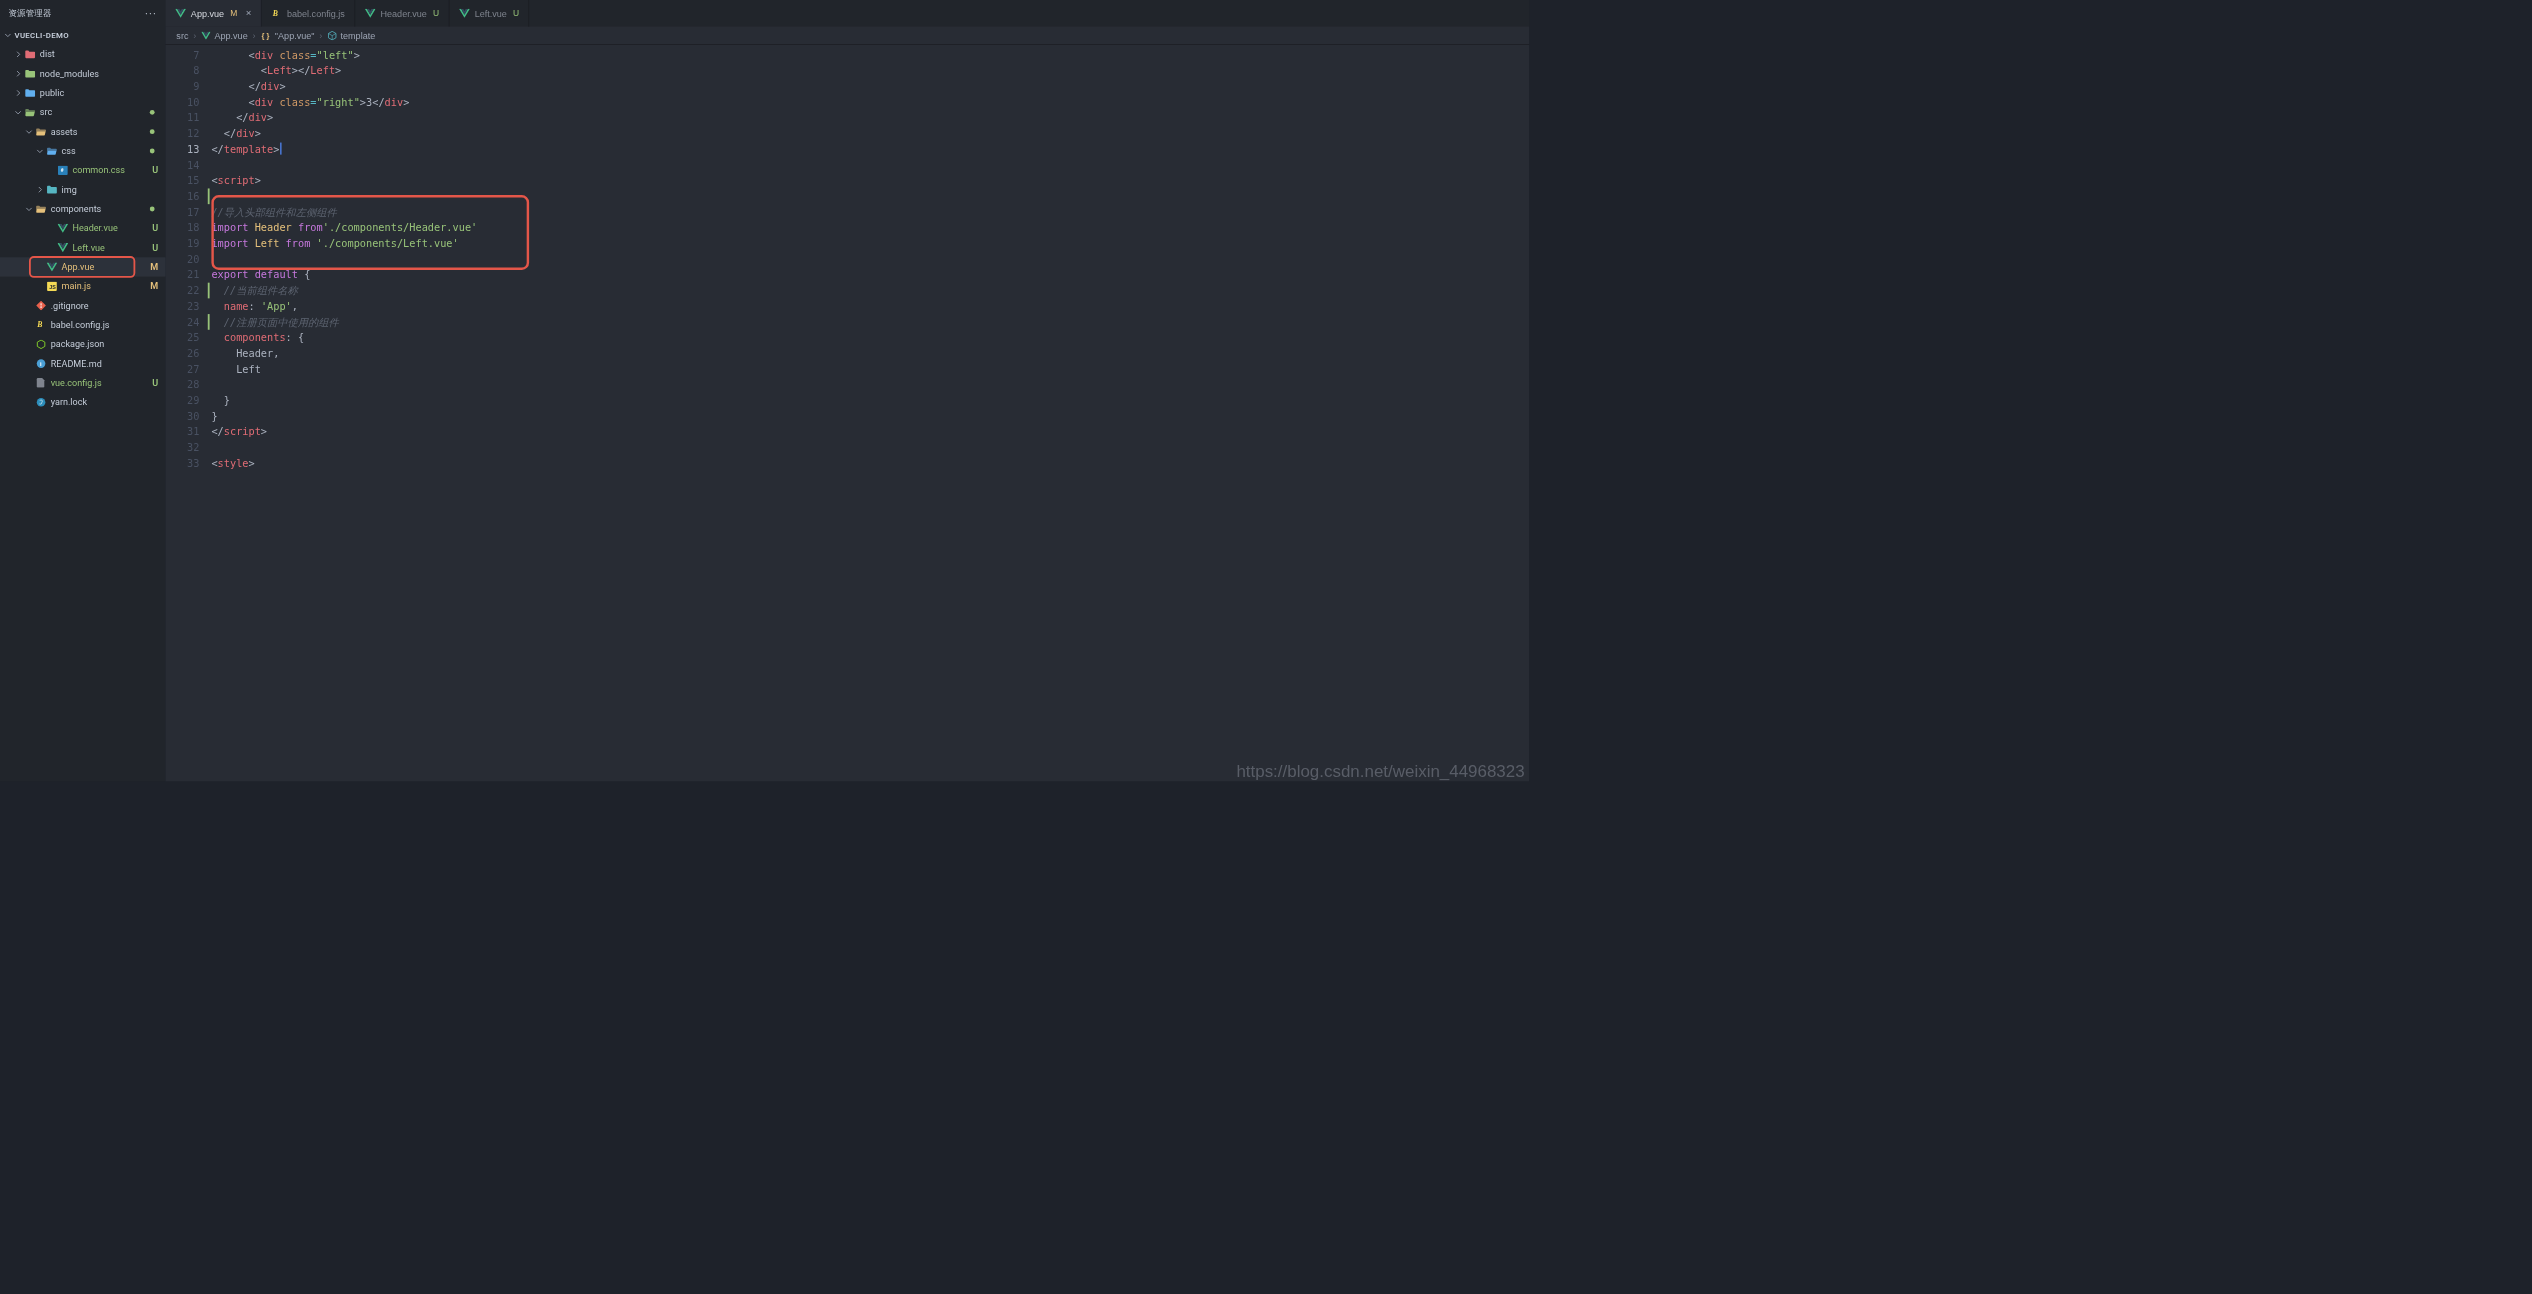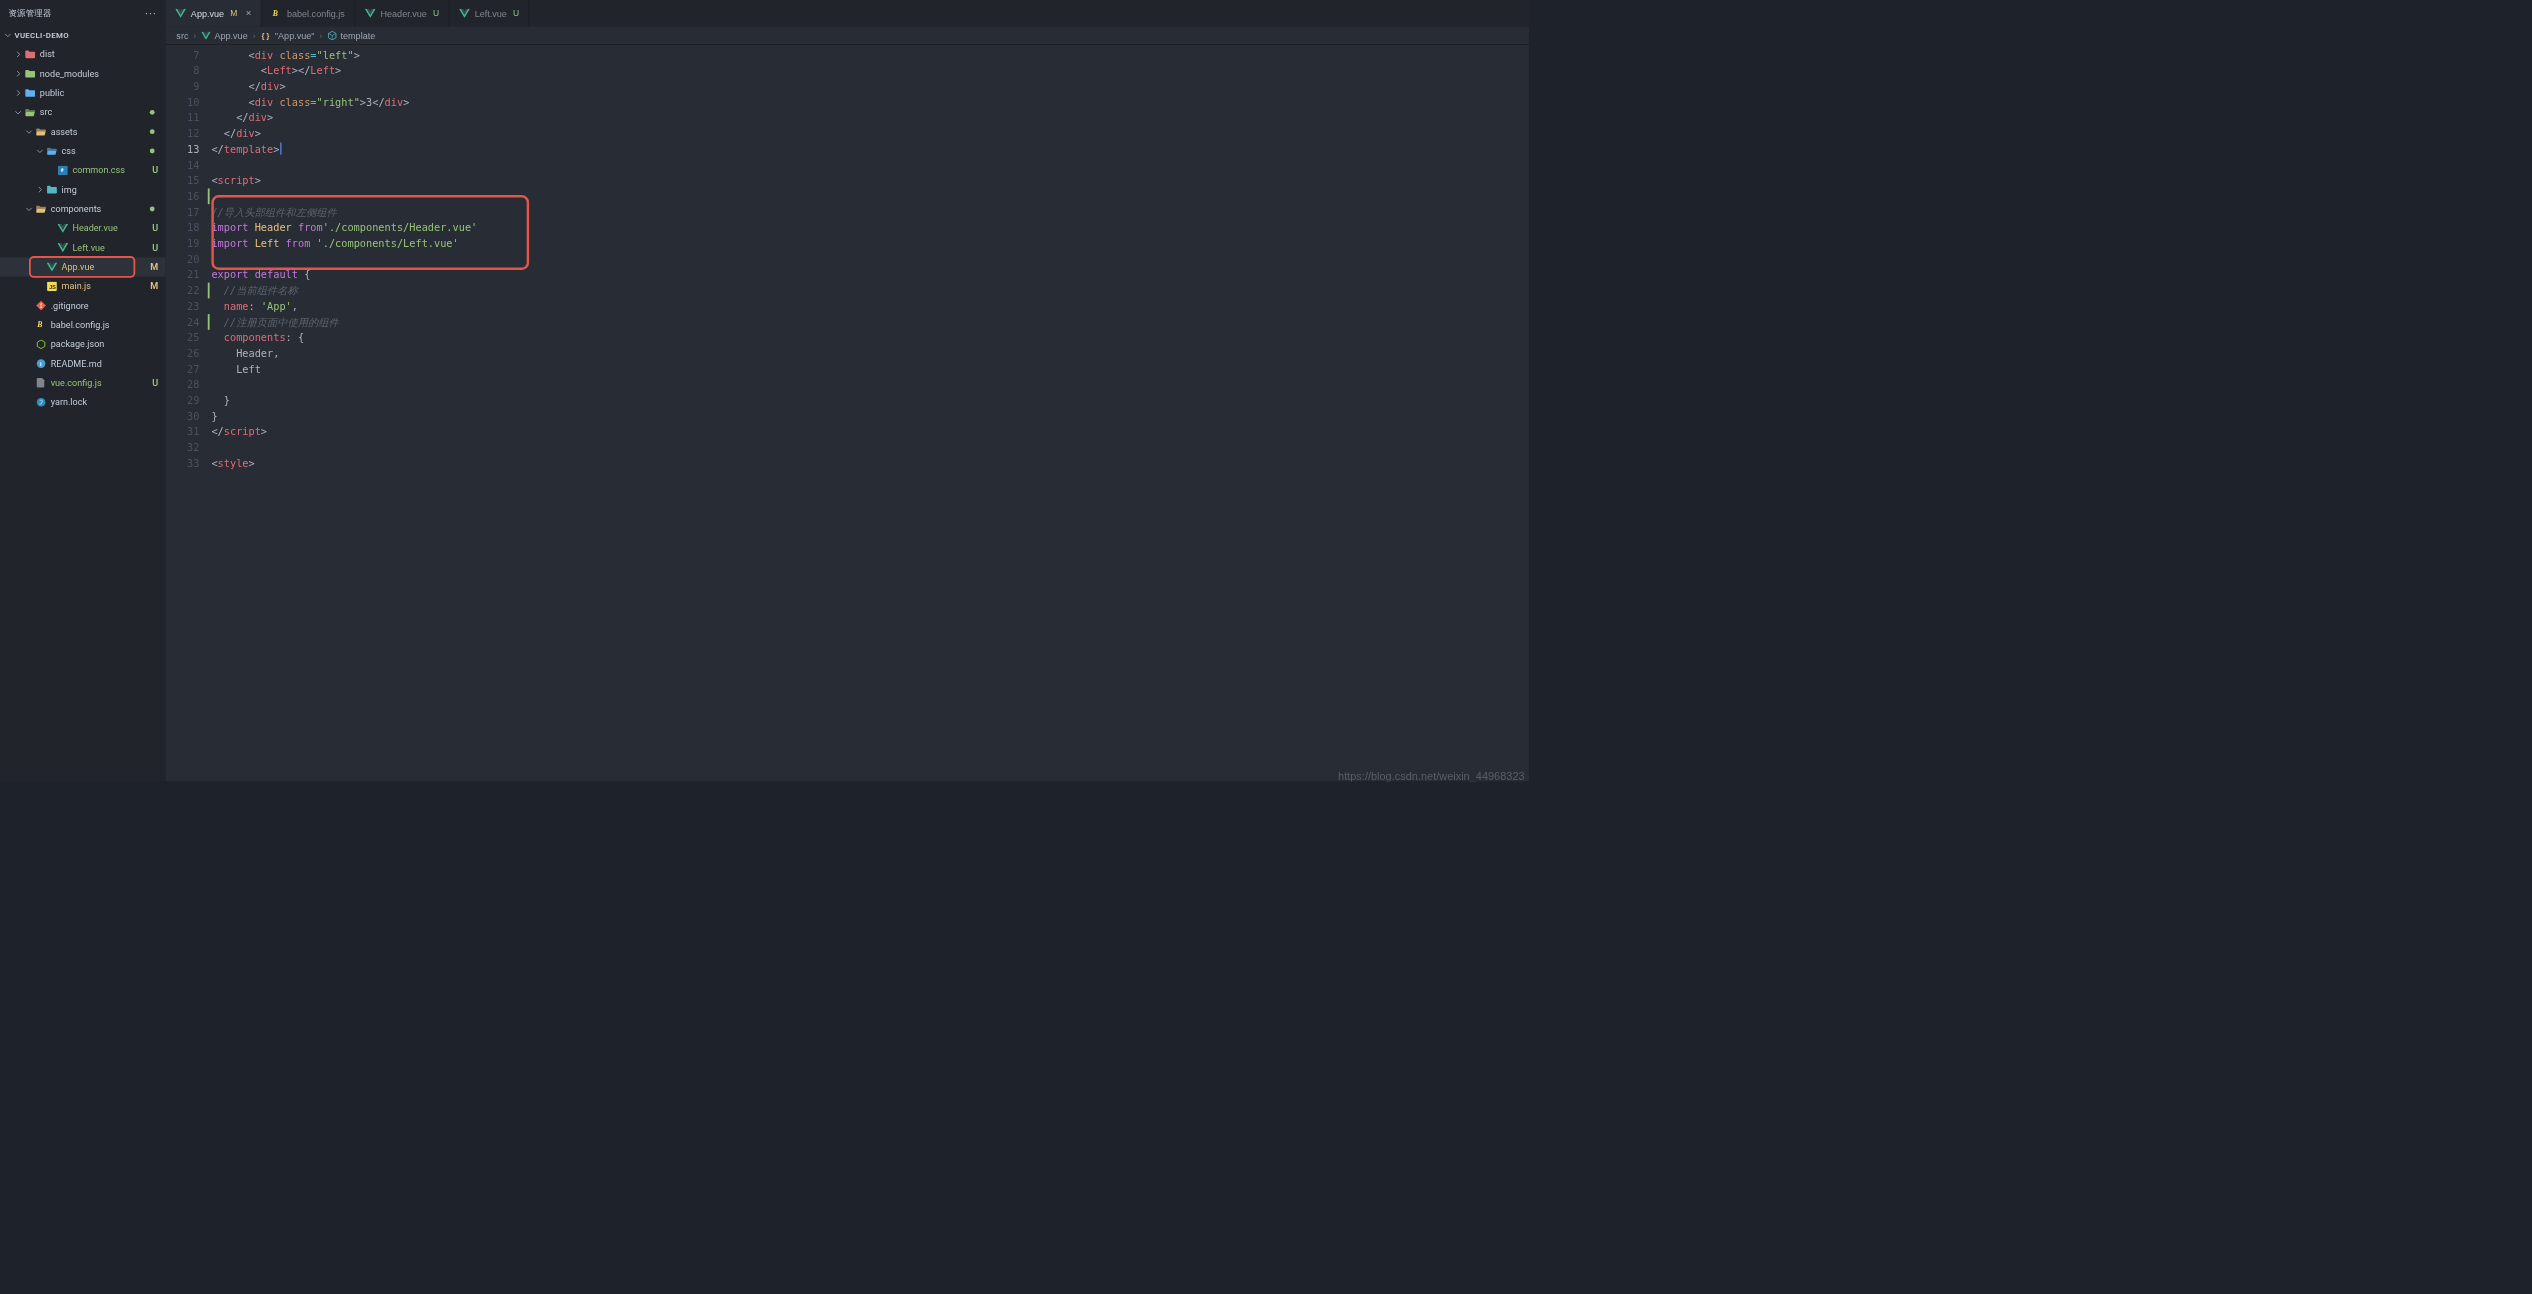--- a/index.html
+++ b/index.html
@@ -96,21 +96,21 @@
     .cls  { color:#e5c07b; }       
     .var  { color:#e06c75; }       
     .com  { color:#5c6370; font-style:italic; }
     .brkt { color:#abb2bf; }
     .red-box {
       position:absolute; border:4px solid #e45649; border-radius:12px;
       left:0px; top:249px; width:526px; height:124px; pointer-events:none;
     }
     .watermark {
       position:fixed; right:8px; bottom:0px; transform:scale(1.65); transform-origin:bottom right;
-      font-size:11px; color:#7a7f8a; font-family:-apple-system,BlinkMacSystemFont,sans-serif;
+      font-size:17px; color:#7a7f8a; font-family:-apple-system,BlinkMacSystemFont,sans-serif;
       opacity:0.6;
     }
   </style>
 </head>
 <body>
 
 <svg width="0" height="0" style="position:absolute">
   <symbol id="i-chev-right" viewBox="0 0 16 16">
       <path d="M6 3l5 5-5 5" fill="none" stroke="#9da5b4" stroke-width="1.6"></path>
     </symbol>

